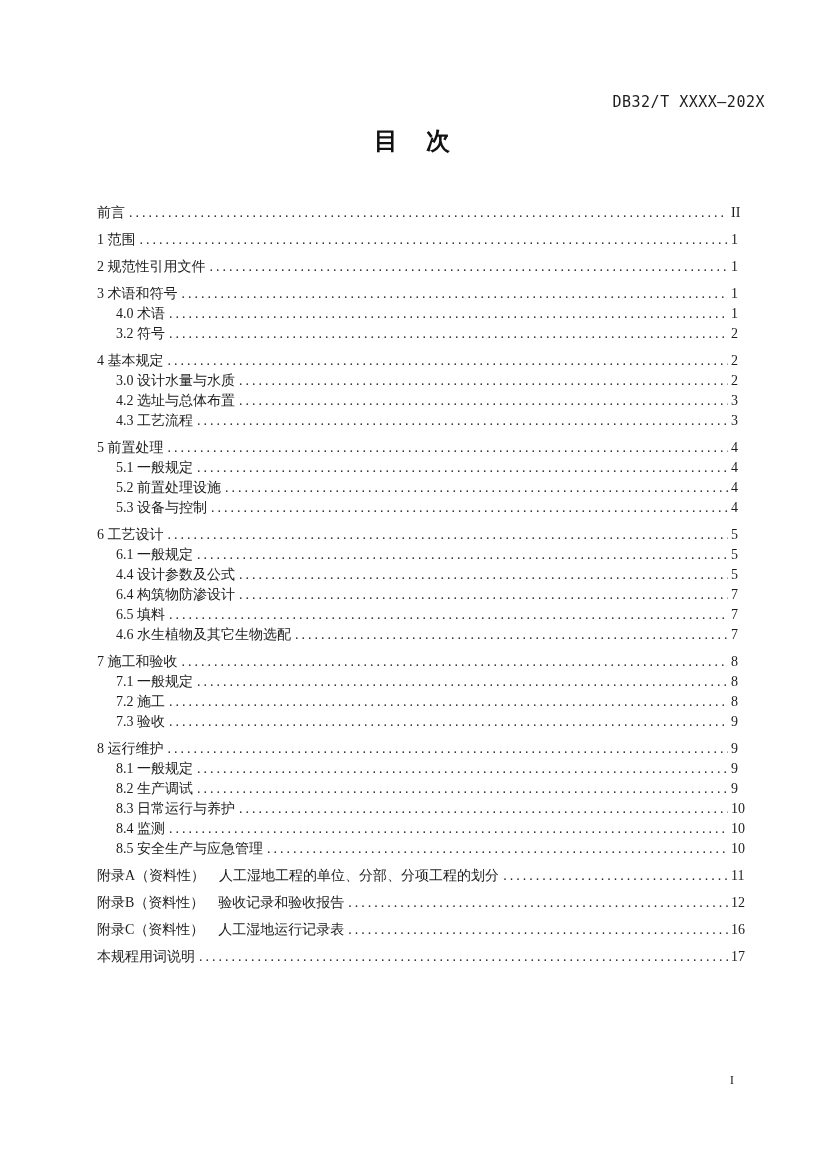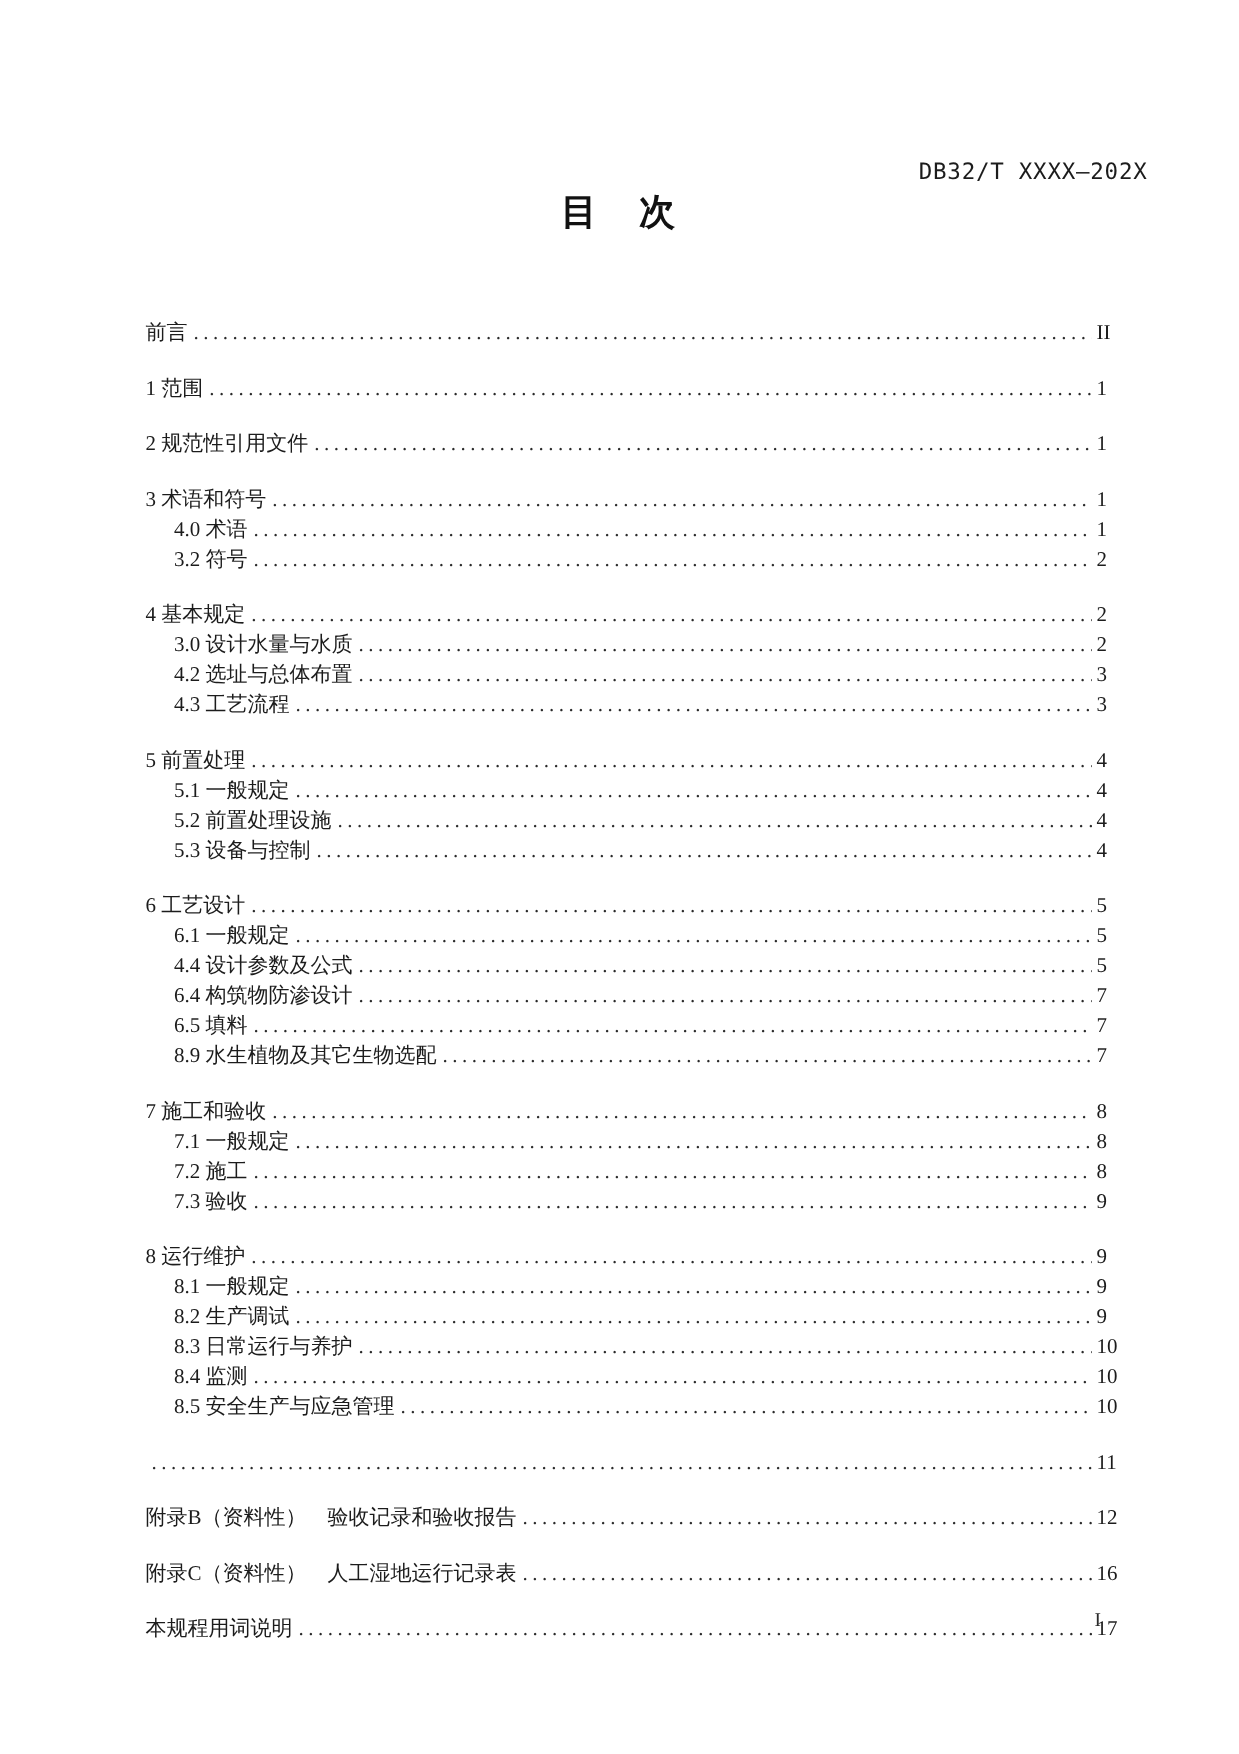--- a/index.html
+++ b/index.html
@@ -12,21 +12,21 @@
     color: #1c1c1c;
     overflow: hidden;
   }
   .page {
     position: absolute;
     inset: 0;
     background: #ffffff;
   }
   .doc-header {
     position: absolute;
-    top: 105px;
+    top: 93px;
     left: 0;
     right: 61px;
     text-align: right;
     font-family: "DejaVu Sans Mono", "Liberation Sans", sans-serif;
     font-size: 15px;
     letter-spacing: 0.5px;
     color: #1c1c1c;
     white-space: nowrap;
     padding-left: 42px;
   }
@@ -47,21 +47,21 @@
     left: 97px;
     width: 650px;
   }
   .toc-row {
     display: flex;
     align-items: baseline;
     font-size: 14px;
     line-height: 20px;
     white-space: nowrap;
   }
-  .toc-row.level-1 { margin-top: 17px; }
+  .toc-row.level-1 { margin-top: 7px; }
   .toc-row.level-2 { padding-left: 19px; }
   .toc-label { flex: 0 0 auto; }
   .toc-leader {
     flex: 1 1 auto;
     overflow: hidden;
     margin: 0 3px 0 4px;
     min-width: 10px;
   }
   .toc-leader::after {
     content: "........................................................................................................................................................................................";
@@ -181,21 +181,21 @@
     <span class="toc-label">6.4 构筑物防渗设计</span>
     <span class="toc-leader"></span>
     <span class="toc-page">7</span>
   </div>
       <div class="toc-row level-2">
     <span class="toc-label">6.5 填料</span>
     <span class="toc-leader"></span>
     <span class="toc-page">7</span>
   </div>
       <div class="toc-row level-2">
-    <span class="toc-label">8.9 水生植物及其它生物选配</span>
+    <span class="toc-label">4.6 水生植物及其它生物选配</span>
     <span class="toc-leader"></span>
     <span class="toc-page">7</span>
   </div>
       <div class="toc-row level-1">
     <span class="toc-label">7 施工和验收</span>
     <span class="toc-leader"></span>
     <span class="toc-page">8</span>
   </div>
       <div class="toc-row level-2">
     <span class="toc-label">7.1 一般规定</span>
@@ -236,20 +236,21 @@
     <span class="toc-label">8.4 监测</span>
     <span class="toc-leader"></span>
     <span class="toc-page">10</span>
   </div>
       <div class="toc-row level-2">
     <span class="toc-label">8.5 安全生产与应急管理</span>
     <span class="toc-leader"></span>
     <span class="toc-page">10</span>
   </div>
       <div class="toc-row level-1">
+    <span class="toc-label">附录A（资料性）　人工湿地工程的单位、分部、分项工程的划分</span>
     <span class="toc-leader"></span>
     <span class="toc-page">11</span>
   </div>
       <div class="toc-row level-1">
     <span class="toc-label">附录B（资料性）　验收记录和验收报告</span>
     <span class="toc-leader"></span>
     <span class="toc-page">12</span>
   </div>
       <div class="toc-row level-1">
     <span class="toc-label">附录C（资料性）　人工湿地运行记录表</span>

